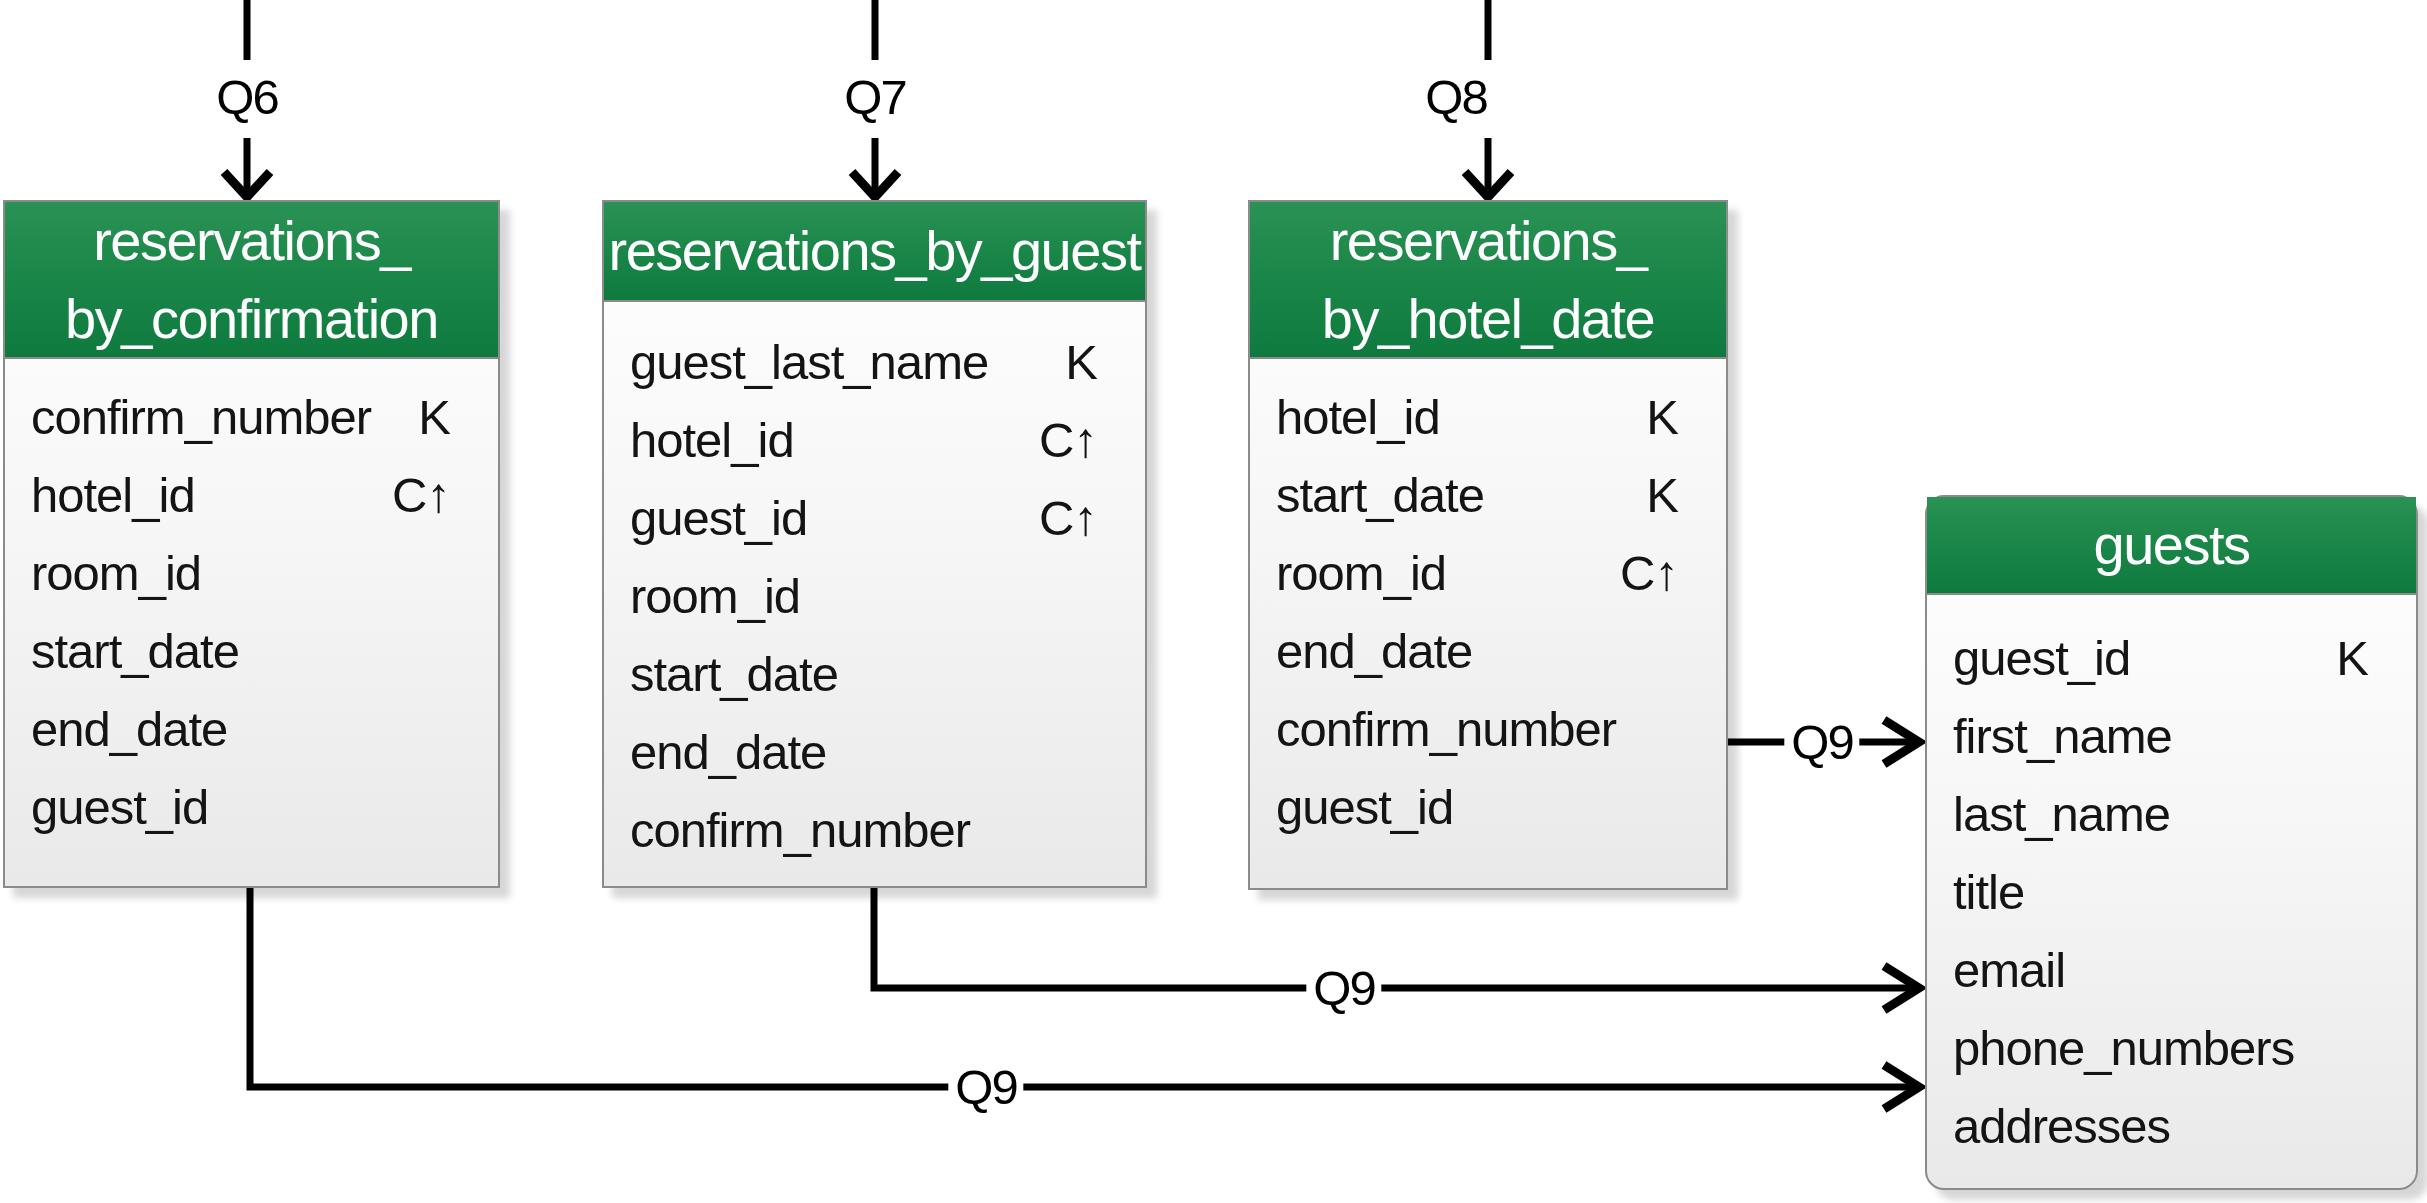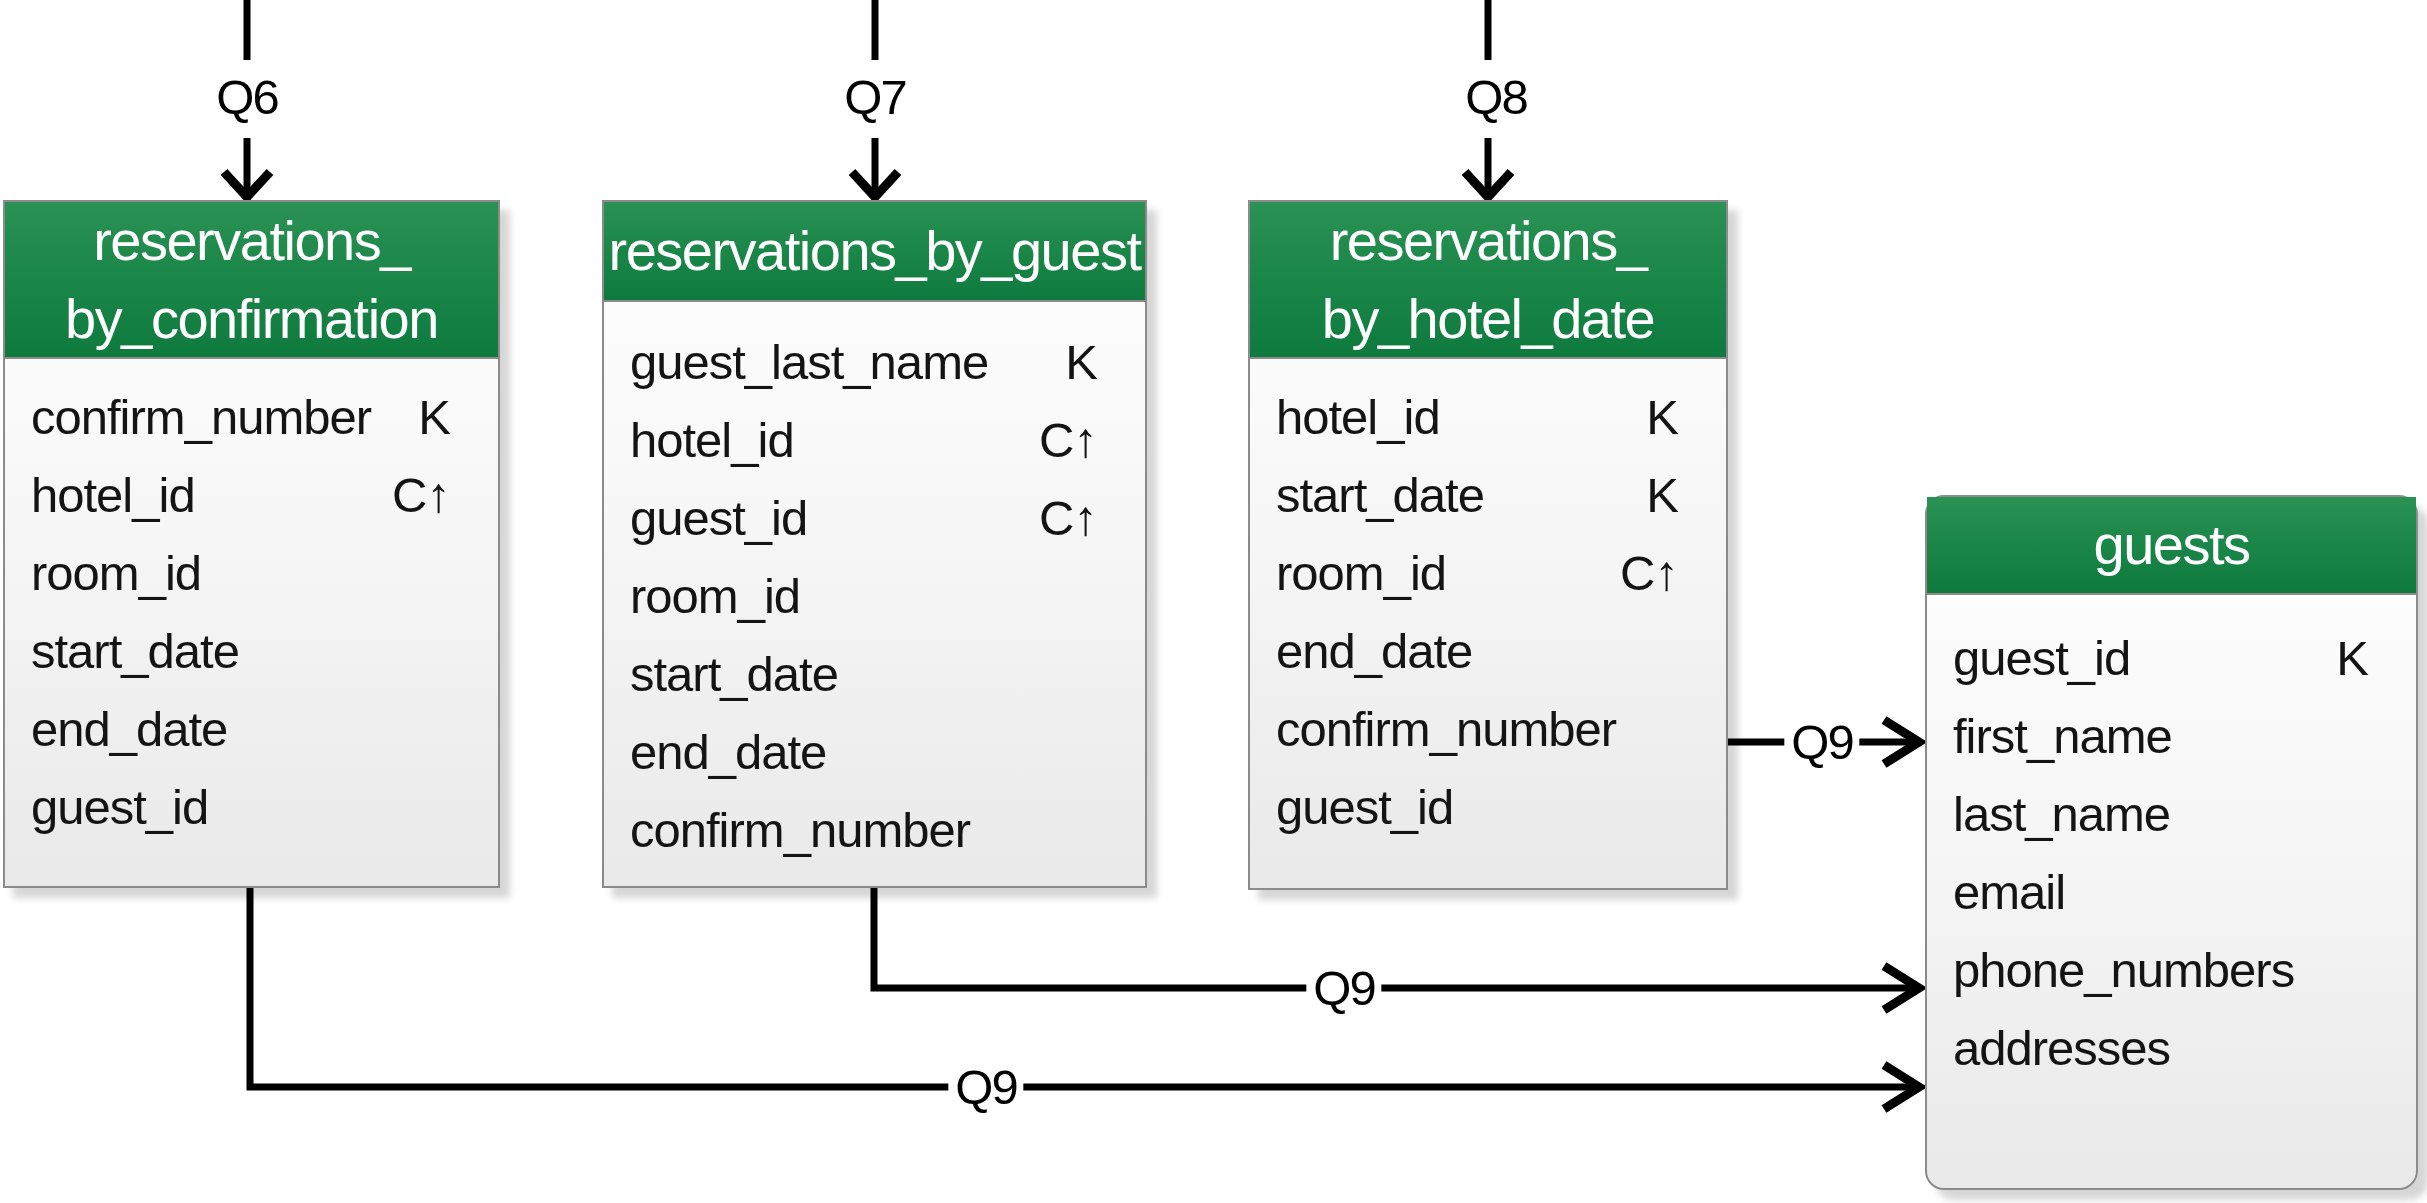--- a/index.html
+++ b/index.html
@@ -86,21 +86,21 @@
     font-size: 49px;
     letter-spacing: -2px;
     line-height: 1;
     color: #000000;
     background: #ffffff;
     padding: 2px 7px;
     white-space: nowrap;
   }
   .ql-q6  { left: 247px;  top: 97px;  }
   .ql-q7  { left: 875px;  top: 97px;  }
-  .ql-q8  { left: 1496px; top: 97px; text-align: center;  }
+  .ql-q8  { left: 1456px; top: 97px; text-align: center;  }
   .ql-q9a { left: 1822px; top: 742px; }
   .ql-q9b { left: 1344px; top: 988px; }
   .ql-q9c { left: 986px;  top: 1087px; }
 </style>
 </head>
 <body>
 
 <div class="canvas">
 
   <svg class="wires" viewBox="0 0 2427 1203" xmlns="http://www.w3.org/2000/svg">
@@ -239,20 +239,24 @@
       </div>
       <div class="row">
         <span class="fname">first_name</span>
         <span class="fkey"></span>
       </div>
       <div class="row">
         <span class="fname">last_name</span>
         <span class="fkey"></span>
       </div>
       <div class="row">
+        <span class="fname">title</span>
+        <span class="fkey"></span>
+      </div>
+      <div class="row">
         <span class="fname">email</span>
         <span class="fkey"></span>
       </div>
       <div class="row">
         <span class="fname">phone_numbers</span>
         <span class="fkey"></span>
       </div>
       <div class="row">
         <span class="fname">addresses</span>
         <span class="fkey"></span>

